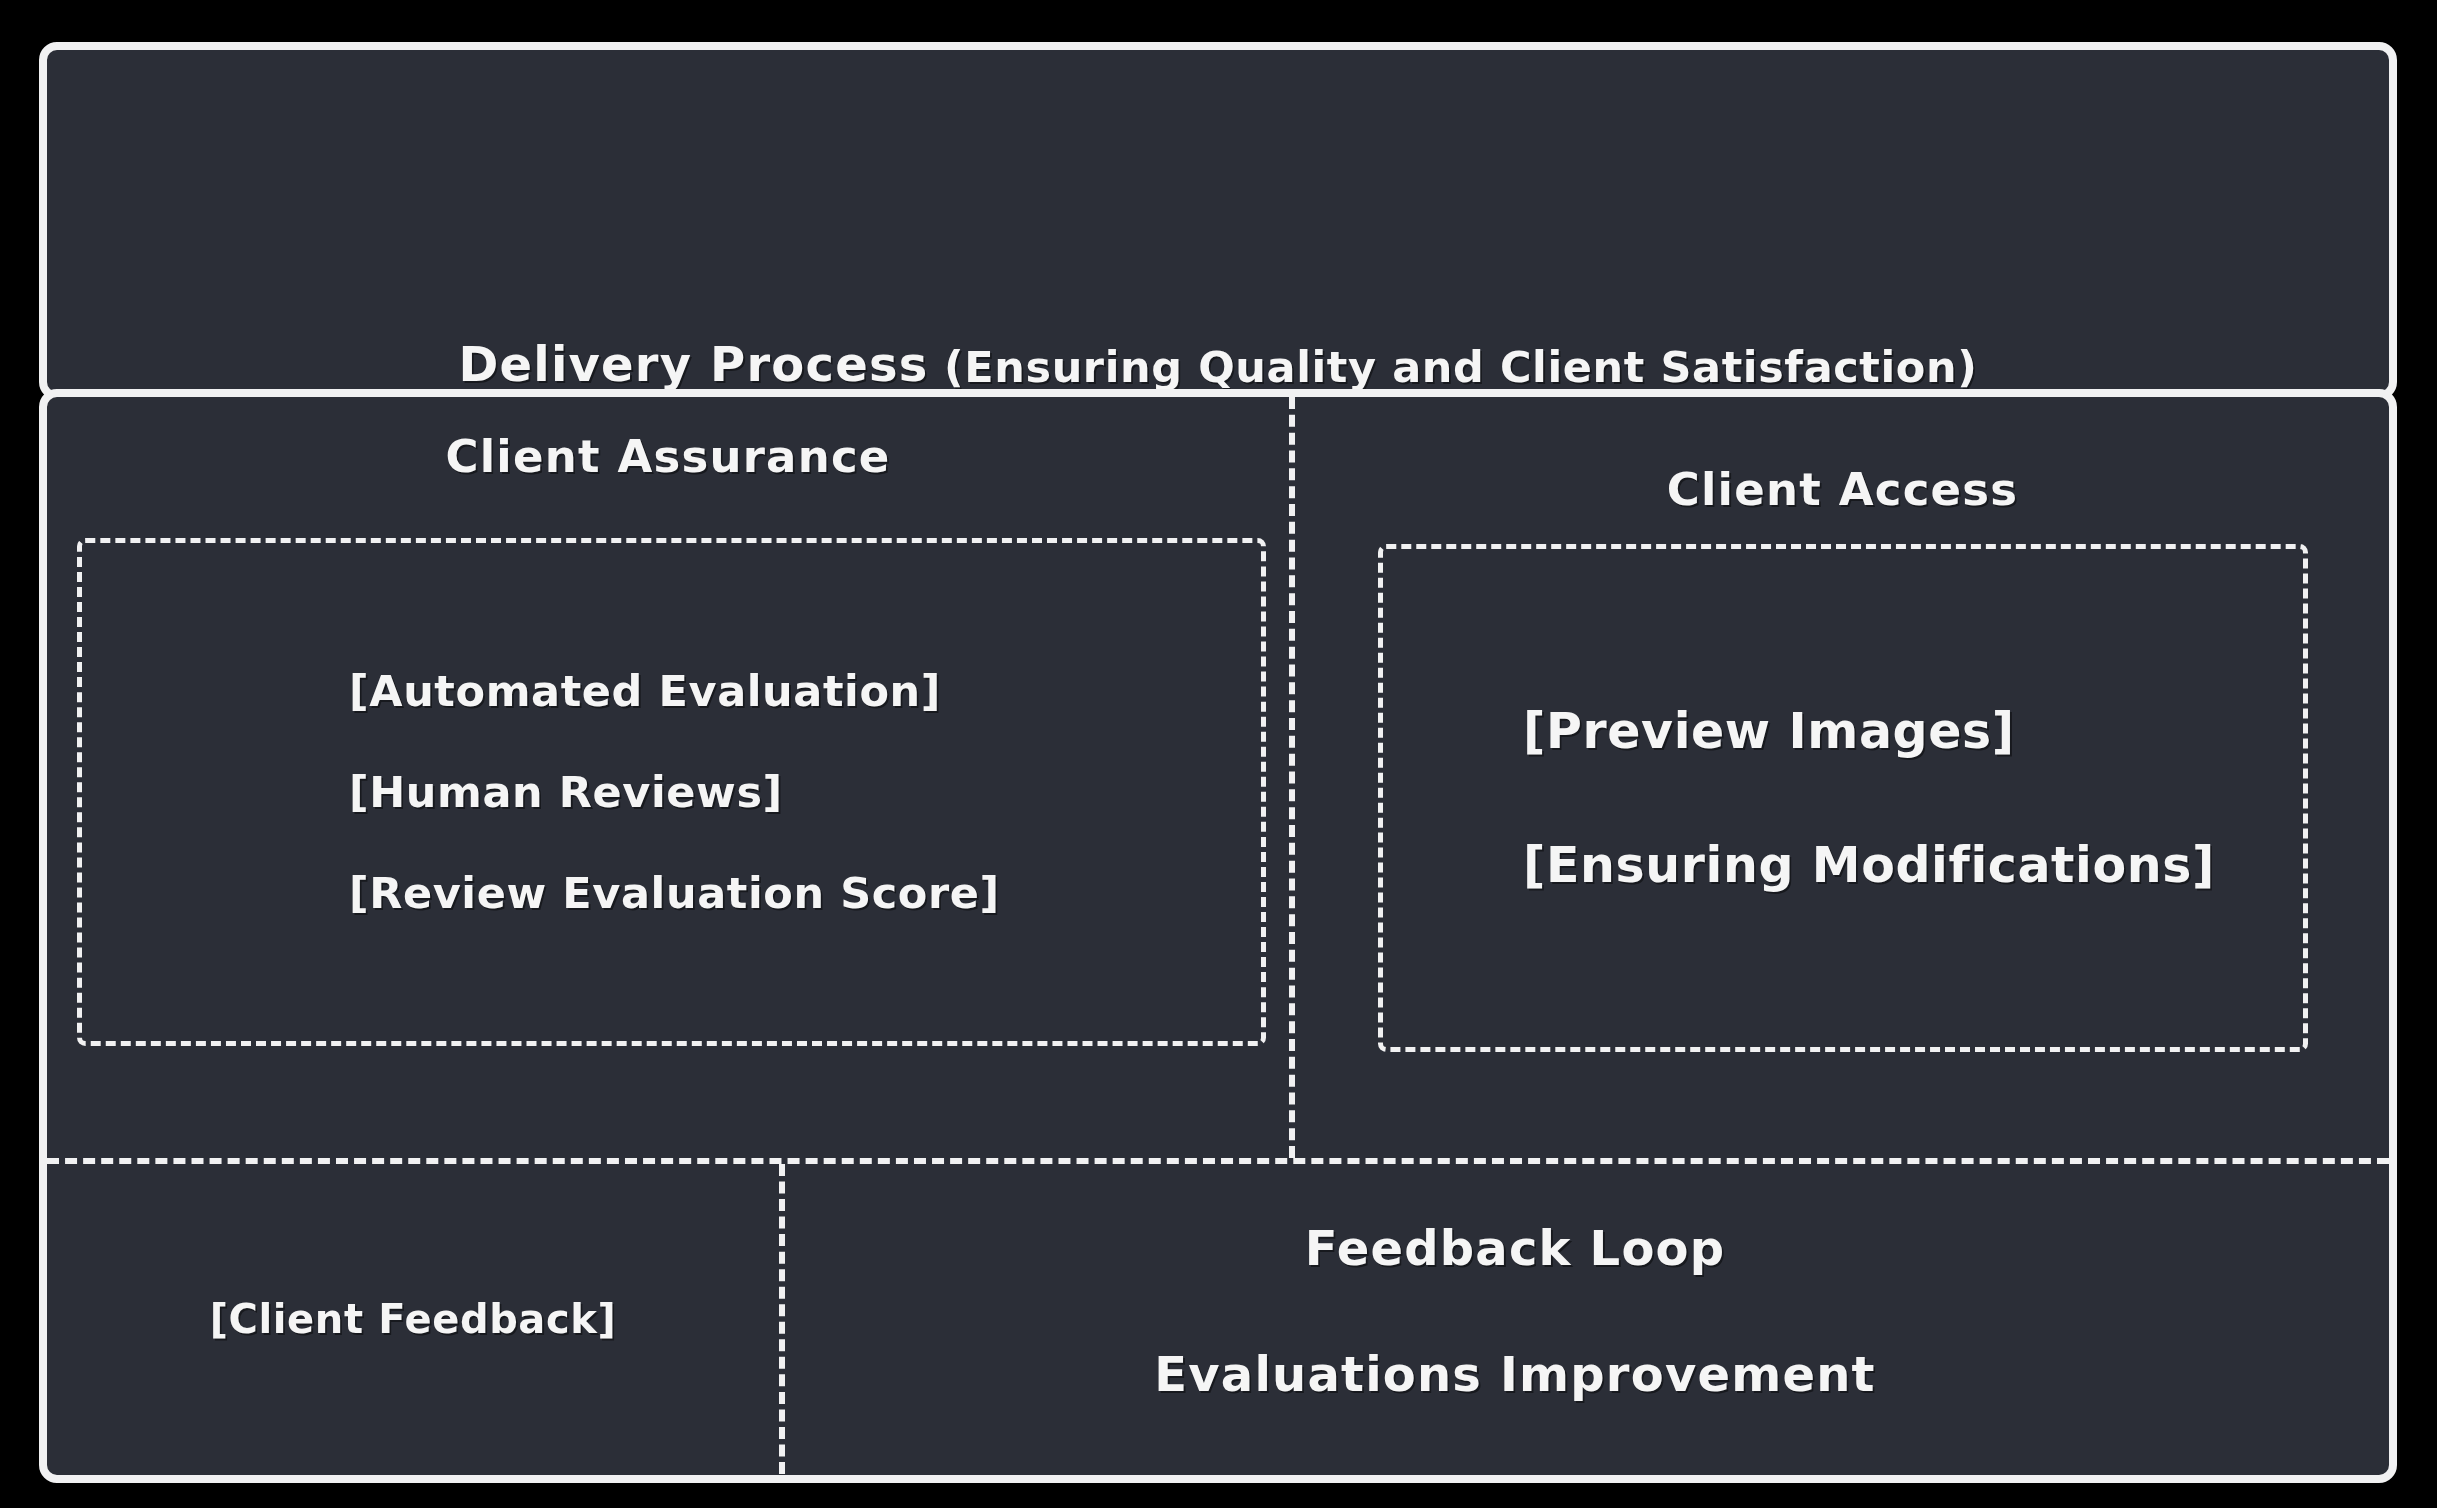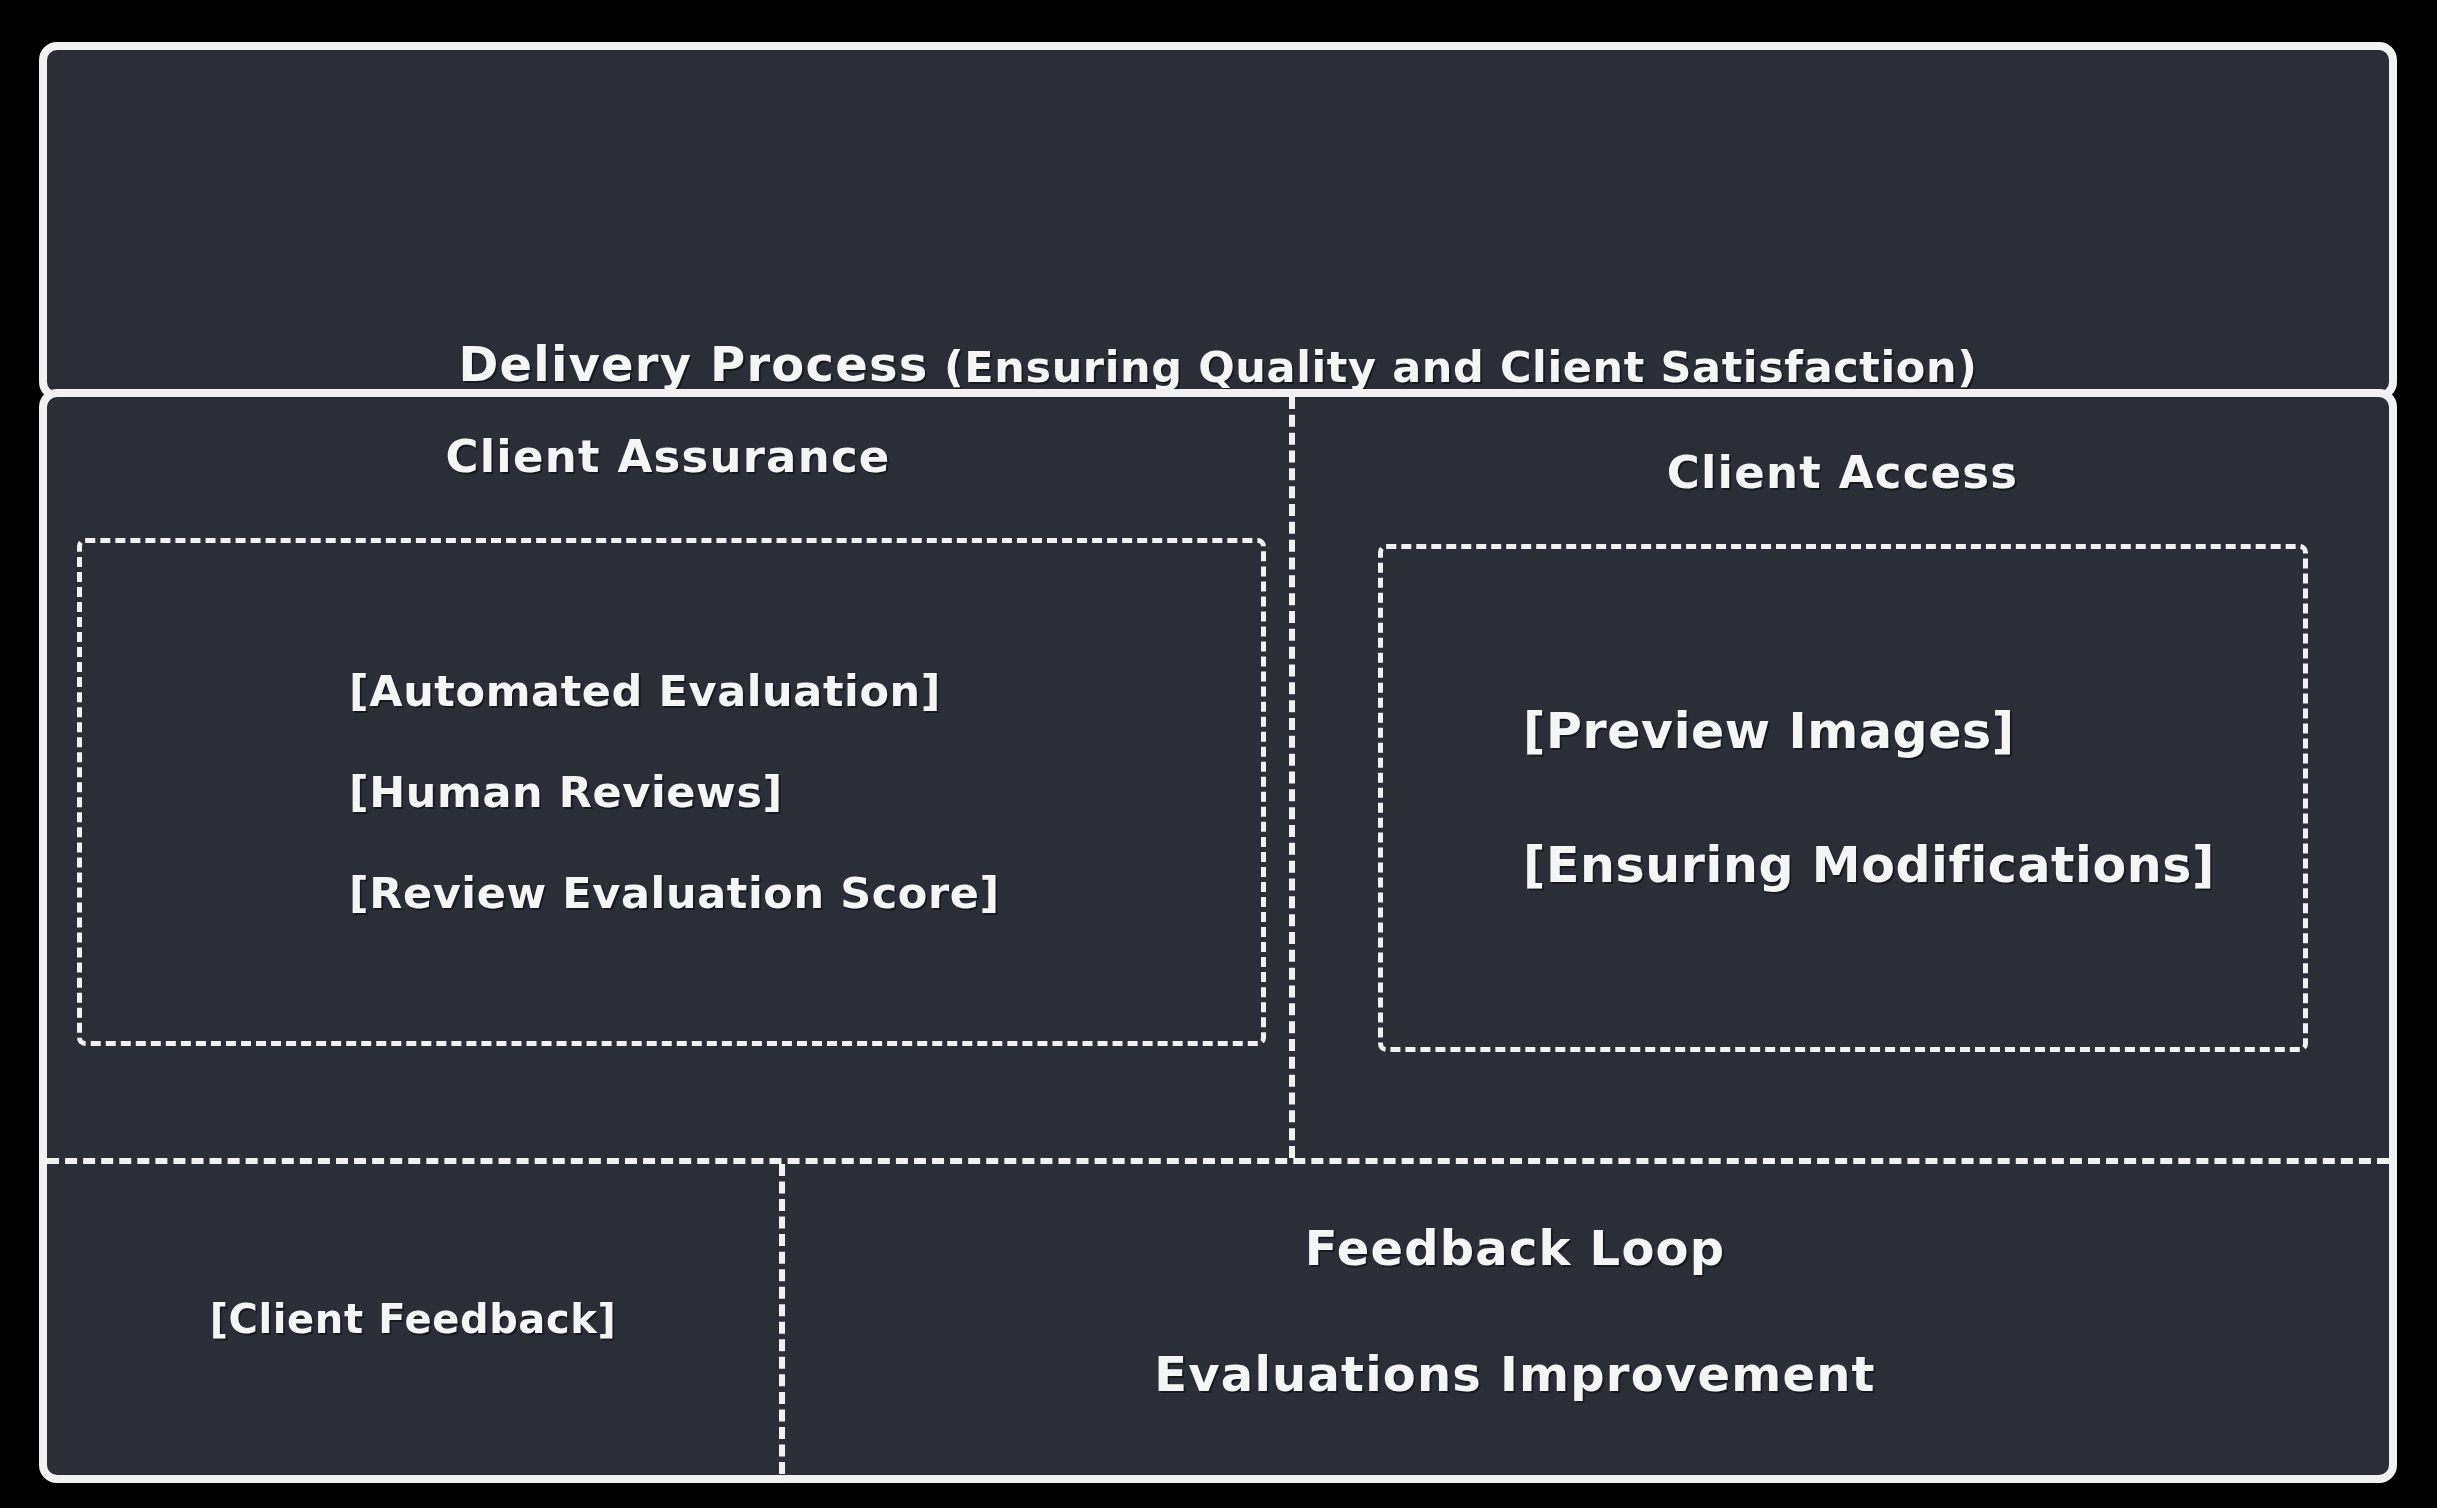--- a/index.html
+++ b/index.html
@@ -53,21 +53,21 @@
     left:732px;top:767px;height:310px;width:0;
     border-left:6.5px dashed var(--stroke);
   }
   .col-heading{
     position:absolute;margin:0;
     font-size:45px;font-weight:700;letter-spacing:1.2px;
     text-align:center;
     text-shadow:1.8px 2.4px 0 rgba(0,0,0,0.45);
   }
   .qa-heading{left:0;top:33px;width:1242px;}
-  .ca-heading{left:1249px;top:49px;width:1093px;}
+  .ca-heading{left:1249px;top:66px;width:1093px;}
   .dashed-box{
     position:absolute;
     border:5.3px dashed var(--stroke);
     border-radius:8.3px;
     display:flex;flex-direction:column;justify-content:center;align-items:flex-start;
   }
   .qa-box{
     left:30px;top:141px;width:1189px;height:508px;
     padding-left:267px;gap:51px;
   }

